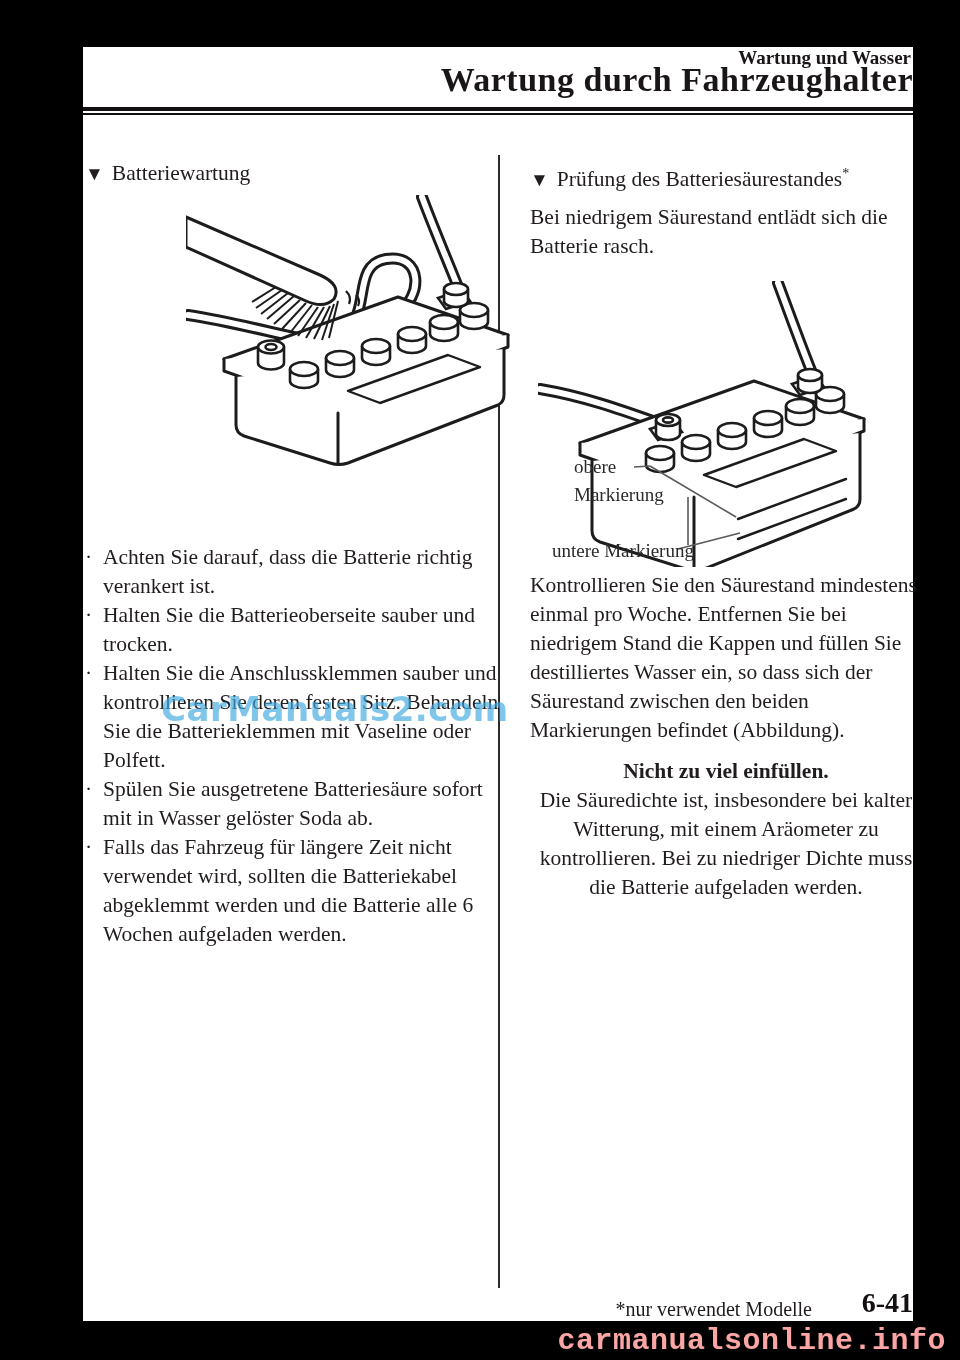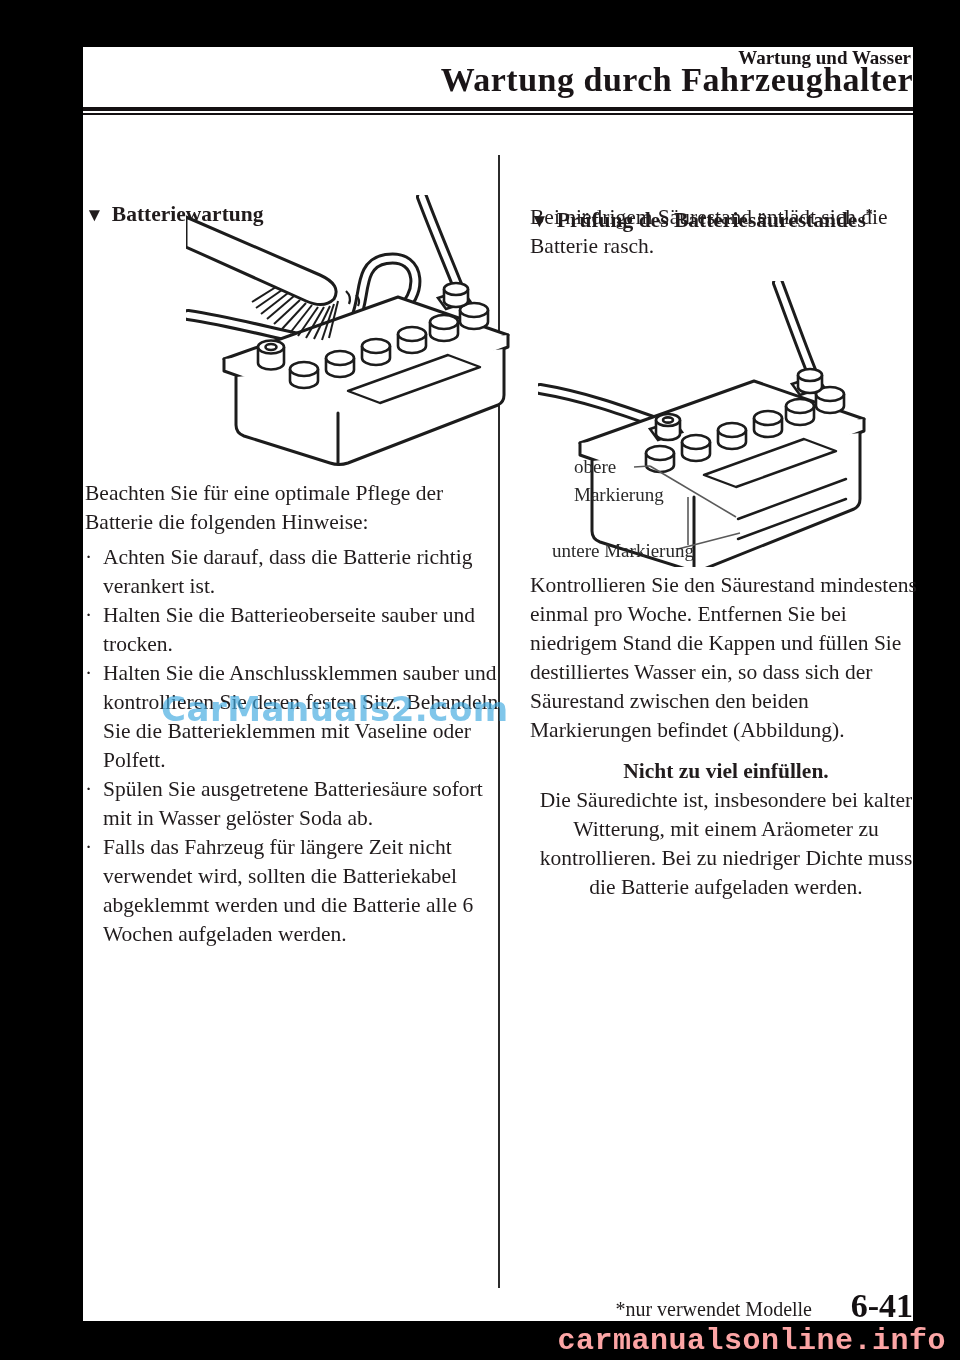--- a/index.html
+++ b/index.html
@@ -17,36 +17,36 @@
     color:#1a1517;white-space:nowrap;
   }
   .hdr-big{
     position:absolute;top:14px;right:0;font-size:34px;font-weight:bold;
     color:#1a1517;white-space:nowrap;letter-spacing:.5px;
   }
   .rule-thick{position:absolute;top:60px;left:0;width:830px;height:4px;background:#141012;}
   .rule-thin{position:absolute;top:66px;left:0;width:830px;height:2px;background:#141012;}
   .col-divider{position:absolute;left:415px;top:108px;width:2px;height:1133px;background:#2b2b2b;}
 
-  .sec-heading{font-size:22px;font-weight:bold;color:#141012;white-space:nowrap;margin-top:41px;}
+  .sec-heading{font-size:22px;font-weight:normal;color:#141012;white-space:nowrap;}
   .sec-heading .tri{font-size:19px;margin-right:8px;}
   .sec-heading sup{font-size:14px;vertical-align:super;}
 
   .blk{position:absolute;font-size:21.5px;line-height:29px;color:#211c1d;}
   .bullets{margin-top:14px;}
   .bullet{display:flex;}
   .bullet .dot{width:18px;flex:0 0 18px;text-align:left;}
   .bold-line{font-weight:bold;}
 
   .fig{position:absolute;}
   .fig svg{display:block;}
   .fig text{font-family:"Liberation Serif", serif;font-size:19px;fill:#2a2a2a;}
 
   .footnote{position:absolute;top:1251px;right:101px;font-size:20px;color:#1f1b1c;white-space:nowrap;}
-  .pagenum{position:absolute;top:1240px;right:0;font-size:34px;font-weight:bold;color:#141012;white-space:nowrap;}
+  .pagenum{position:absolute;top:1240px;right:0;font-size:28px;font-weight:bold;color:#141012;white-space:nowrap;}
 
   .wm-blue{
     position:absolute;left:78px;top:642px;width:380px;
     font-family:"DejaVu Sans", sans-serif;font-weight:bold;font-size:34px;
     color:#3fa9e0;opacity:.66;white-space:nowrap;letter-spacing:.5px;
     pointer-events:none;
   }
   .wm-gray{
     position:absolute;right:14px;bottom:2px;
     font-family:Liberation Mono, monospace;font-weight:bold;font-size:30px;
@@ -135,21 +135,20 @@
           <line x1="152" y1="106" x2="143" y2="143"></line>
       </g>
 
       <g stroke="#1c1c1c" stroke-width="2.2" fill="none">
         <path d="M160,96 q6,6 3,13"></path>
           <path d="M170,100 q5,5 2,11"></path>
       </g>
     </svg>
   </div>
 
-  <div class="blk" style="left:2px;top:432px;width:414px;">Beachten Sie für eine optimale Pflege der Batterie die folgenden Hinweise:</div>
 
   <div class="blk bullets" style="left:2px;top:482px;width:416px;">
     <div class="bullet">
       <span class="dot">·</span>
       <span>Achten Sie darauf, dass die Batterie richtig verankert ist.</span>
     </div>
     <div class="bullet">
       <span class="dot">·</span>
       <span>Halten Sie die Batterieoberseite sauber und trocken.</span>
     </div>

